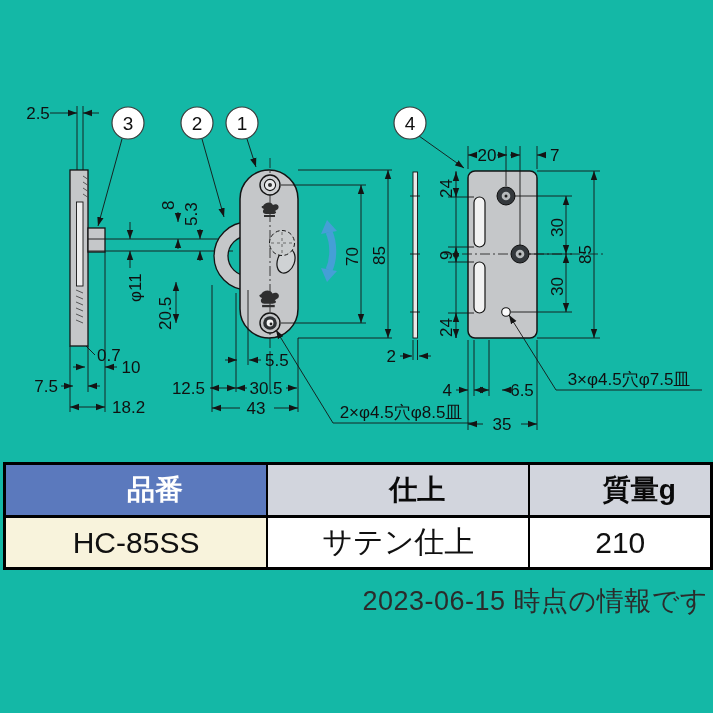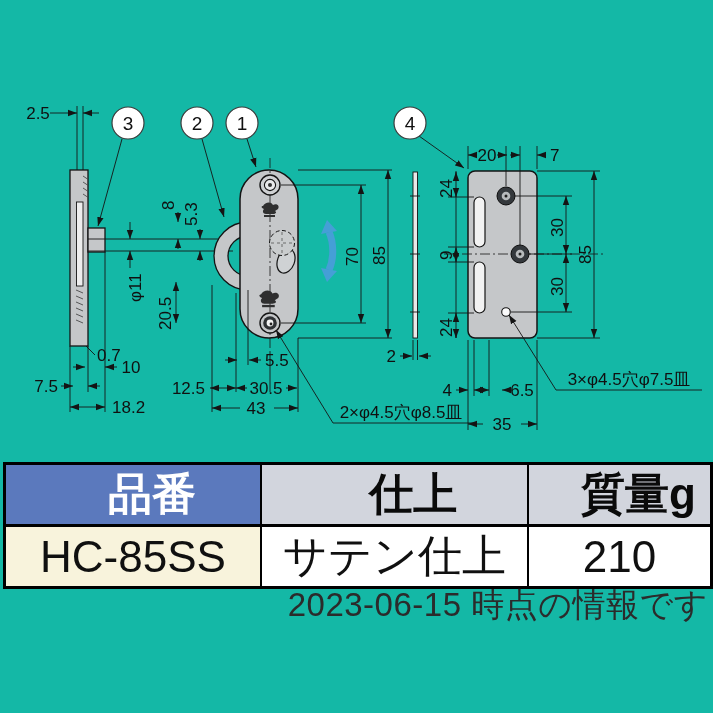--- a/index.html
+++ b/index.html
@@ -10,28 +10,28 @@
   svg .o{stroke:#141414;stroke-width:1.5;fill:#c5c7c9;}
   svg .o2{stroke:#141414;stroke-width:1.3;fill:#c5c7c9;}
   svg .cl{stroke:#141414;stroke-width:0.8;fill:none;stroke-dasharray:10 3 2 3;}
   svg .d{font:17px "Liberation Sans",sans-serif;fill:#101010;}
   svg .cal{font:19px "Liberation Sans",sans-serif;fill:#101010;}
   svg .caldot{fill:#ffffff;stroke:#3c3c3c;stroke-width:1.2;}
   .spec-table{position:absolute;left:3px;top:462px;border-collapse:collapse;table-layout:fixed;
               border:3px solid #000;}
   .spec-table th,.spec-table td{border:2px solid #000;text-align:center;vertical-align:middle;
               padding:0;overflow:hidden;white-space:nowrap;}
-  .spec-table thead th{border-bottom:3px solid #000;height:50px;font-size:44px;font-weight:bold;padding-left:38px;}
-  .spec-table tbody td{height:49px;font-size:44px;font-weight:normal;color:#101010;}
+  .spec-table thead th{border-bottom:3px solid #000;height:50px;font-size:28px;font-weight:bold;padding-left:38px;}
+  .spec-table tbody td{height:49px;font-size:30px;font-weight:normal;color:#101010;}
   .th-blue{background:#5b79bd;color:#ffffff;}
   .th-gray{background:#d2d5dd;color:#0a0a0a;}
   .td-cream{background:#f8f3dc;}
   .td-white{background:#ffffff;}
   .c1{width:266px;} .c2{width:258px;font-family:Liberation Mono, monospace;} .c3{width:164px;}
-  .footer-note{position:absolute;top:583px;right:5px;font-size:33px;color:#2b2b2b;
+  .footer-note{position:absolute;top:583px;right:5px;font-size:27px;color:#2b2b2b;
                letter-spacing:0.5px;font-family:"Liberation Sans",sans-serif;}
 </style>
 </head>
 <body>
 
 <div class="stage">
 
 <svg width="713" height="455" viewBox="0 0 713 455">
   <defs>
     <marker id="ar" markerWidth="10" markerHeight="8" refX="9" refY="4" orient="auto-start-reverse" markerUnits="userSpaceOnUse">

